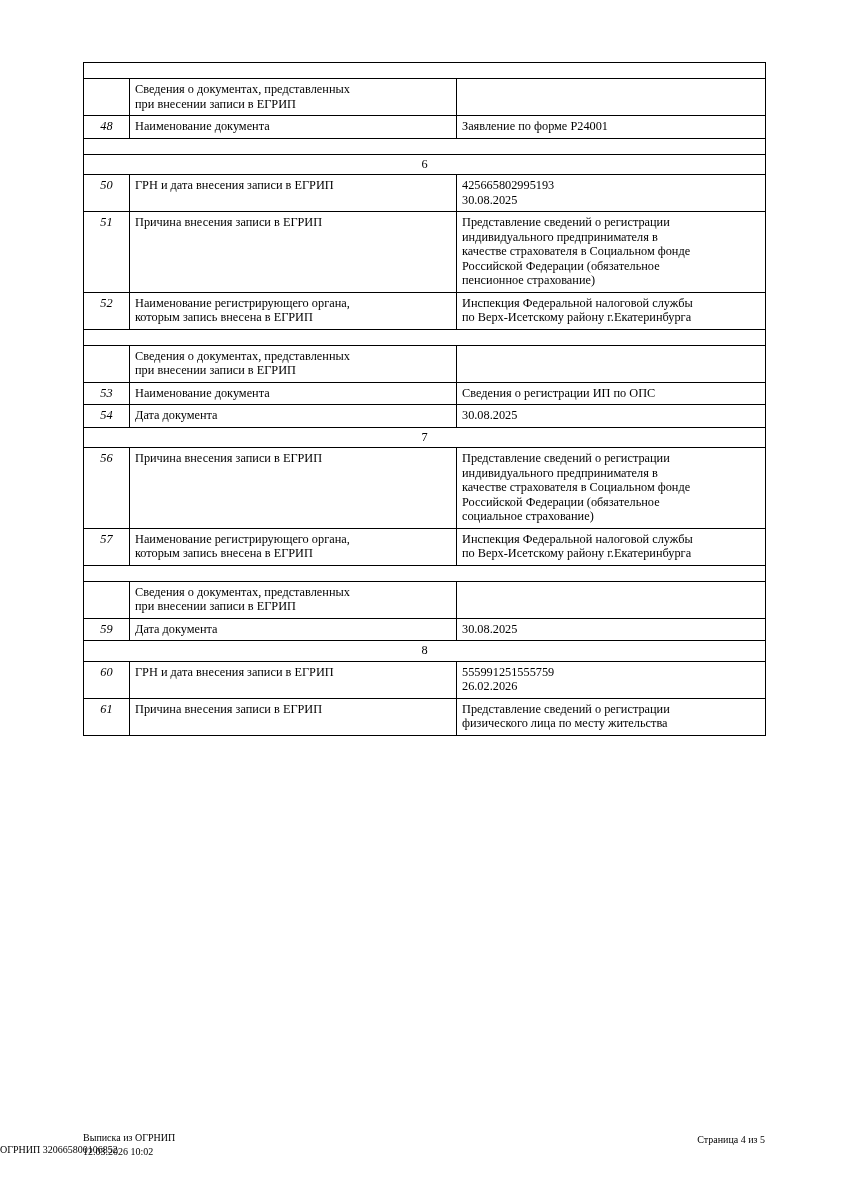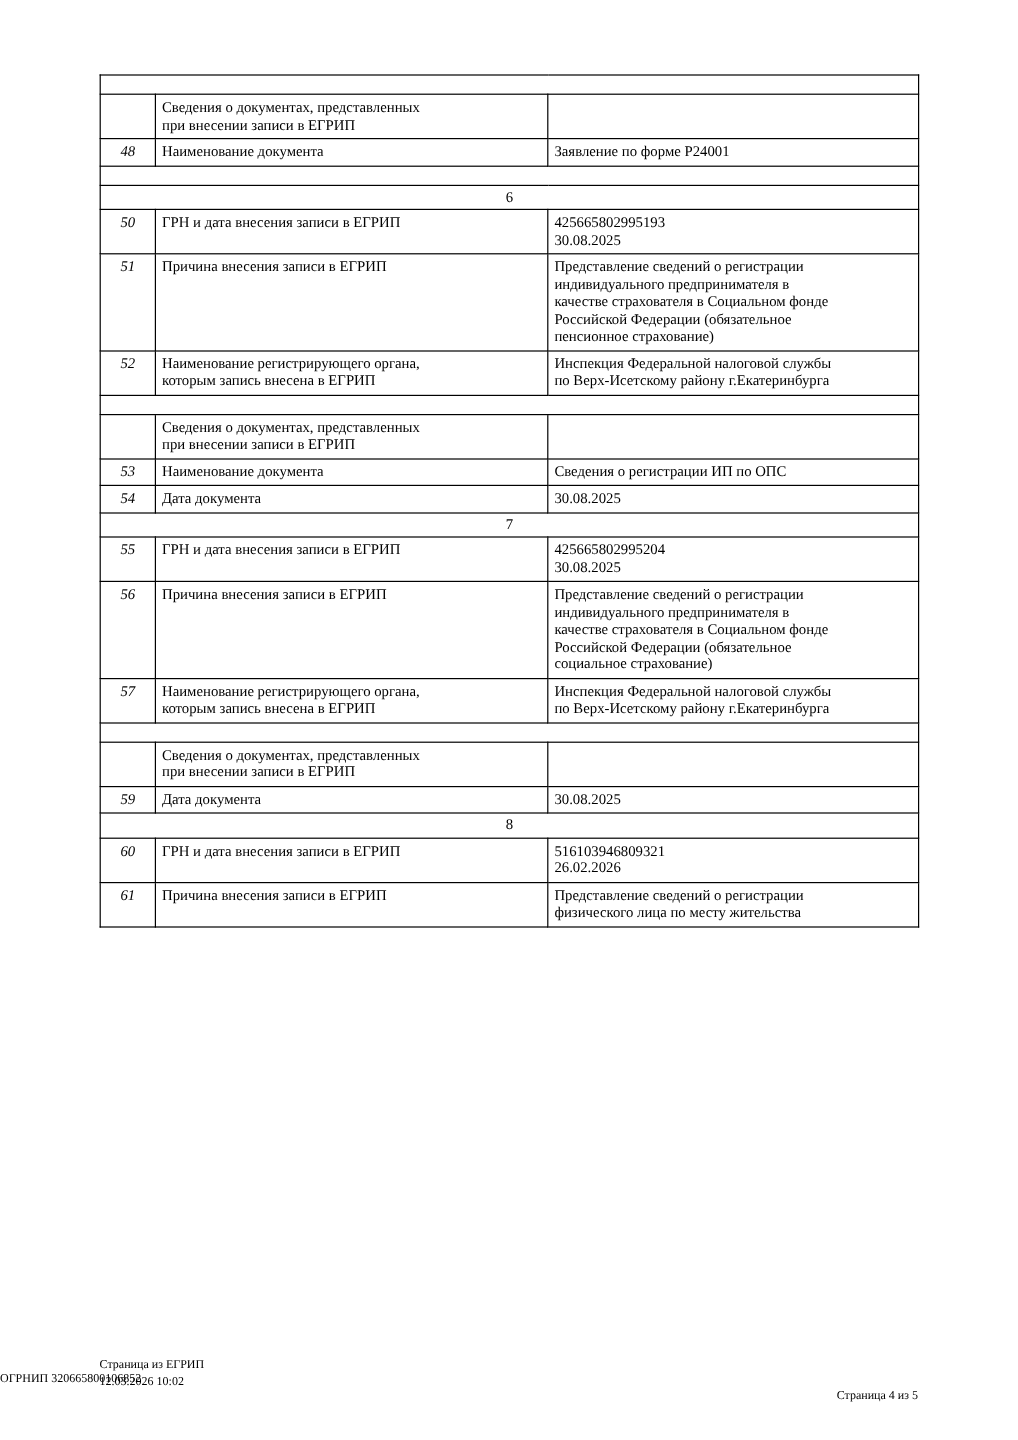--- a/index.html
+++ b/index.html
@@ -76,21 +76,21 @@
   .footer-center {
     position: absolute;
     left: 0;
     top: 13px;
     width: 848px;
     text-align: left;
   }
   .footer-right {
     position: absolute;
     right: 83px;
-    top: 27px;
+    top: 3px;
     text-align: center;
     margin-left: 39px;
   }
 </style>
 </head>
 <body>
 
 <div class="page">
 
   <table class="doc-table">
@@ -207,32 +207,20 @@
           </td>
           <td class="col-val cell-lines">
             <div>30.08.2025</div>
           </td>
         </tr>
         <tr class="section">
           <td colspan="3">7</td>
         </tr>
         <tr>
           <td class="col-num cell-lines">
-            <div>55</div>
-          </td>
-          <td class="col-name cell-lines">
-            <div>ГРН и дата внесения записи в ЕГРИП</div>
-          </td>
-          <td class="col-val cell-lines">
-            <div>425665802995204</div>
-            <div>30.08.2025</div>
-          </td>
-        </tr>
-        <tr>
-          <td class="col-num cell-lines">
             <div>56</div>
           </td>
           <td class="col-name cell-lines">
             <div>Причина внесения записи в ЕГРИП</div>
           </td>
           <td class="col-val cell-lines">
             <div>Представление сведений о регистрации</div>
             <div>индивидуального предпринимателя в</div>
             <div>качестве страхователя в Социальном фонде</div>
             <div>Российской Федерации (обязательное</div>
@@ -282,41 +270,41 @@
           <td colspan="3">8</td>
         </tr>
         <tr>
           <td class="col-num cell-lines">
             <div>60</div>
           </td>
           <td class="col-name cell-lines">
             <div>ГРН и дата внесения записи в ЕГРИП</div>
           </td>
           <td class="col-val cell-lines">
-            <div>516103946809321</div>
+            <div>555991251555759</div>
             <div>26.02.2026</div>
           </td>
         </tr>
         <tr>
           <td class="col-num cell-lines">
             <div>61</div>
           </td>
           <td class="col-name cell-lines">
             <div>Причина внесения записи в ЕГРИП</div>
           </td>
           <td class="col-val cell-lines">
             <div>Представление сведений о регистрации</div>
             <div>физического лица по месту жительства</div>
           </td>
         </tr>
       </tbody>
   </table>
 
   <div class="footer">
     <div class="footer-left">
-      <div>Страница из ЕГРИП</div>
+      <div>Выписка из ОГРНИП</div>
       <div>12.03.2026 10:02</div>
     </div>
     <div class="footer-center">ОГРНИП 320665800106852</div>
     <div class="footer-right">Страница 4 из 5</div>
   </div>
 
 </div>
 
 </body></html>

